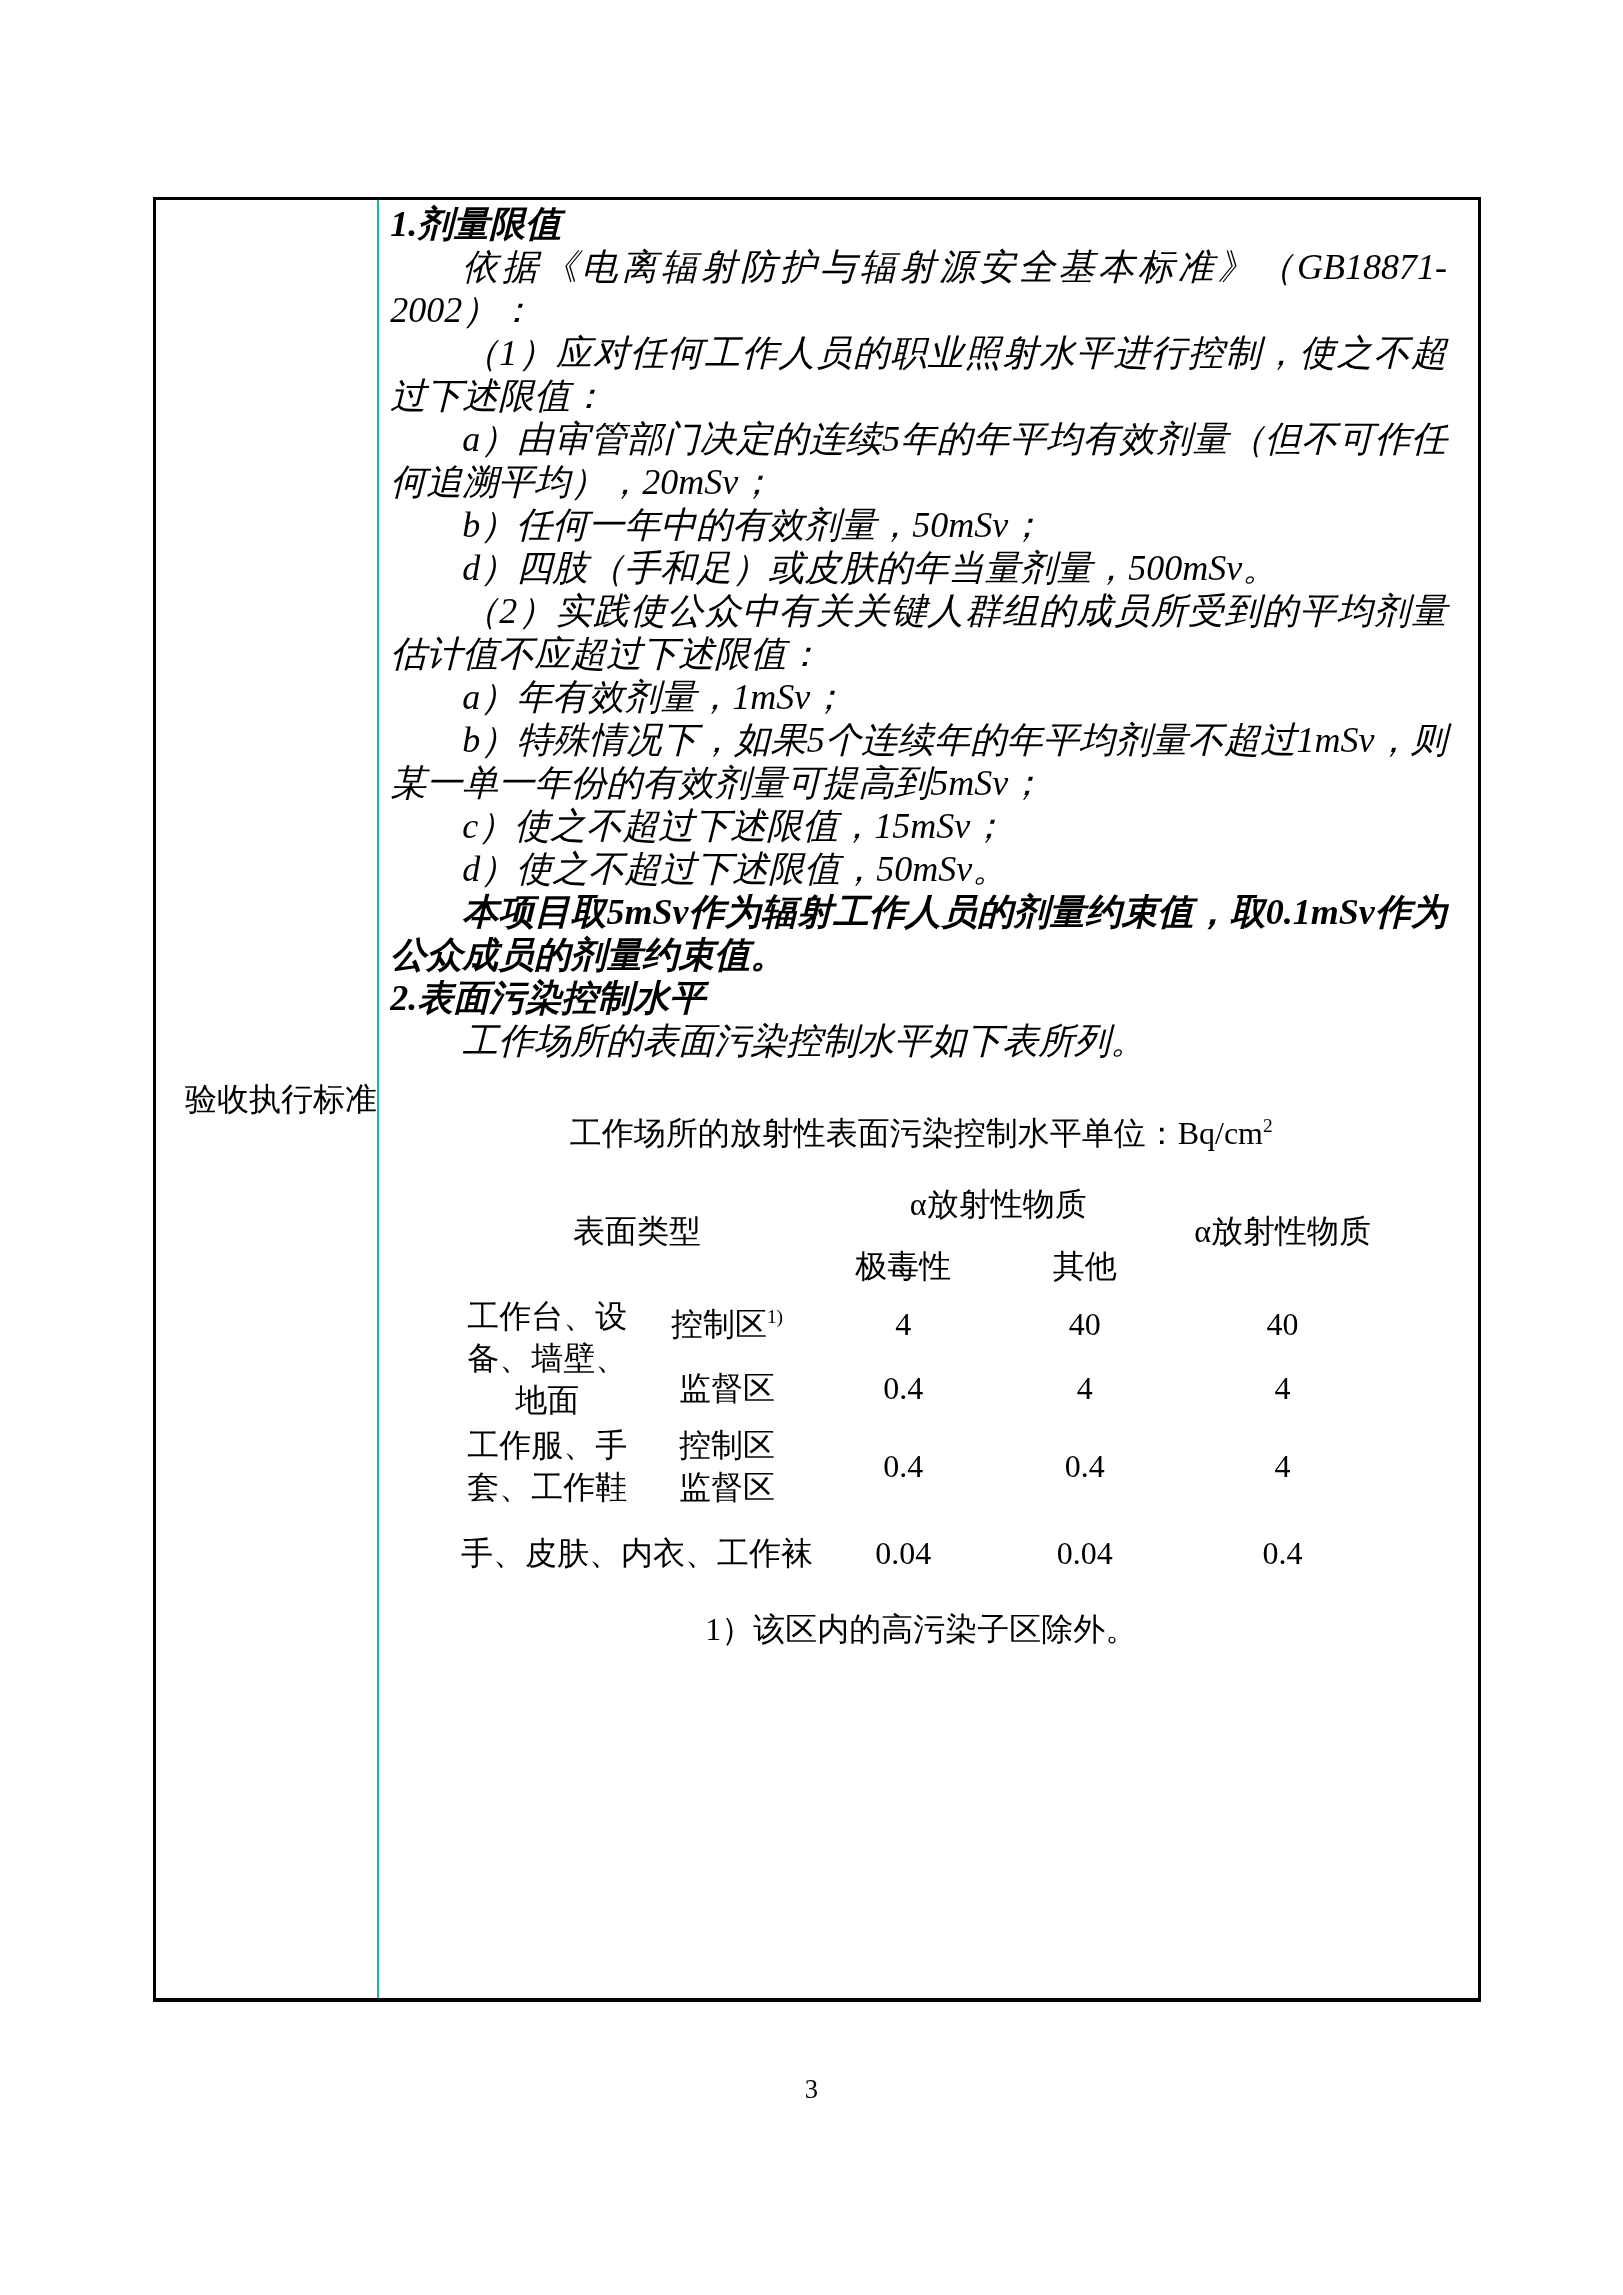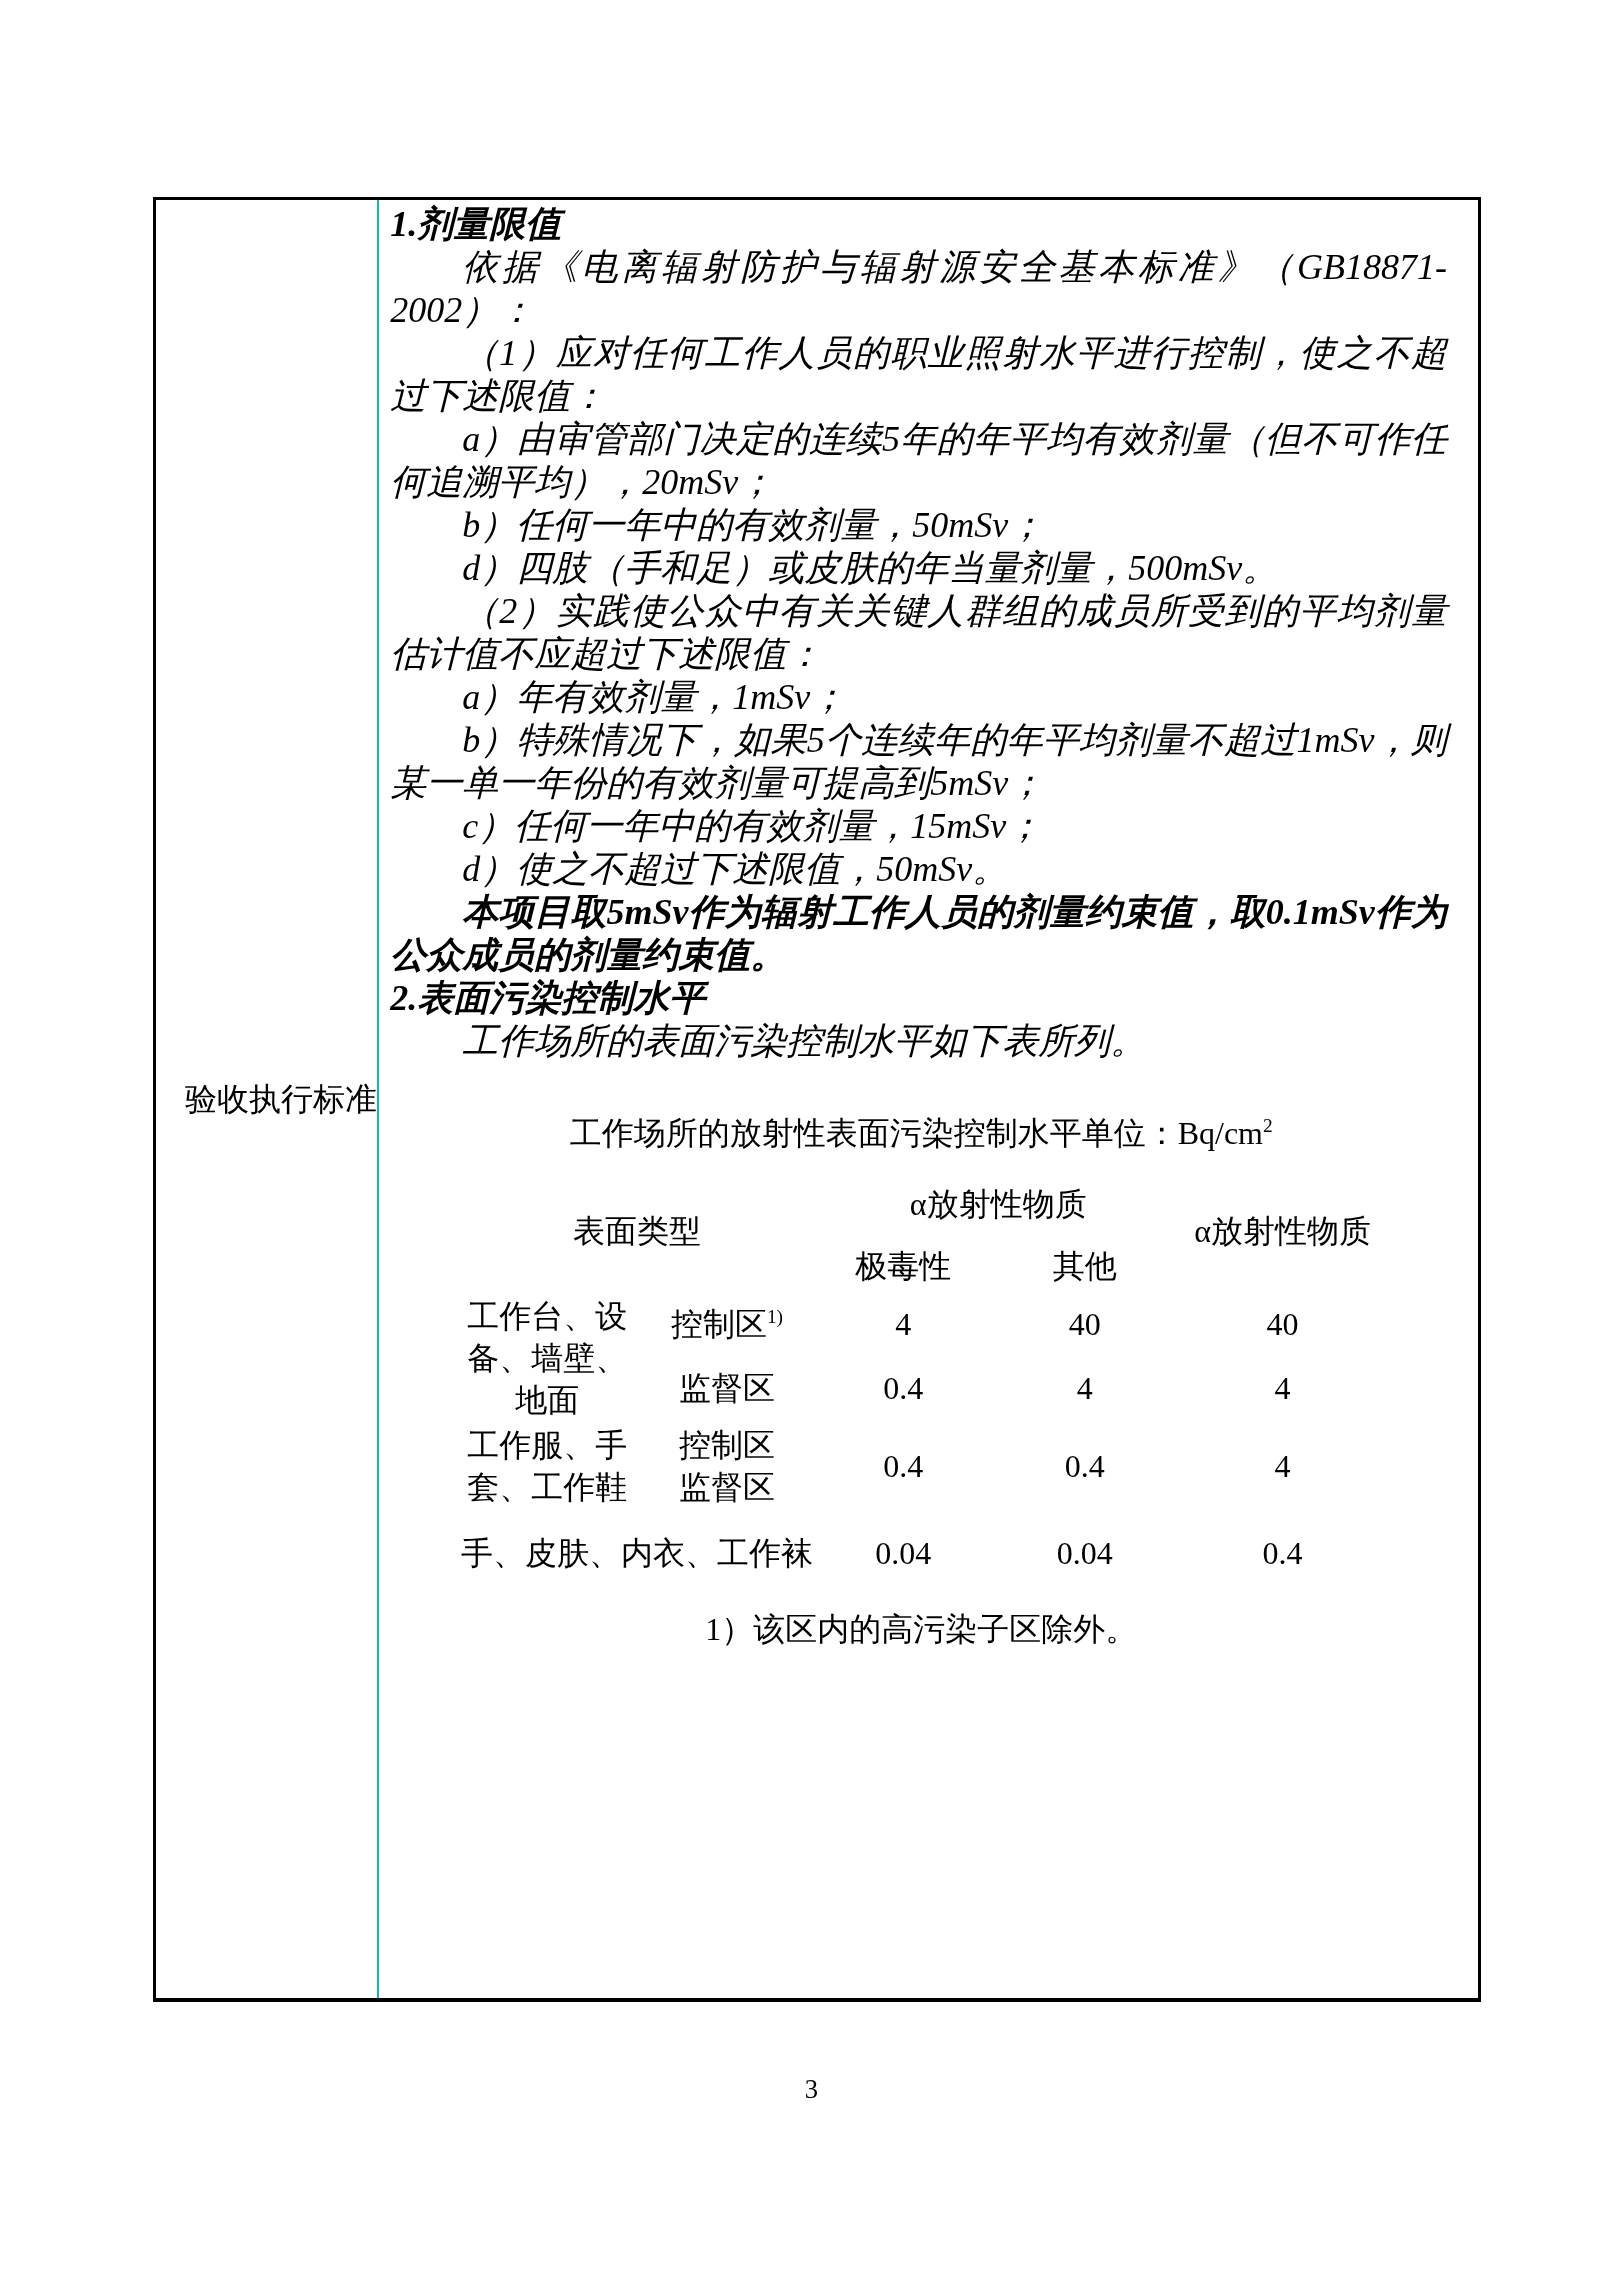--- a/index.html
+++ b/index.html
@@ -80,21 +80,21 @@
   <div class="right-cell">
     <p class="doc bold">1.剂量限值</p>
     <p class="doc indent">依据《电离辐射防护与辐射源安全基本标准》（GB18871-2002）：</p>
     <p class="doc indent">（1）应对任何工作人员的职业照射水平进行控制，使之不超过下述限值：</p>
     <p class="doc indent">a）由审管部门决定的连续5年的年平均有效剂量（但不可作任何追溯平均），20mSv；</p>
     <p class="doc indent">b）任何一年中的有效剂量，50mSv；</p>
     <p class="doc indent">d）四肢（手和足）或皮肤的年当量剂量，500mSv。</p>
     <p class="doc indent">（2）实践使公众中有关关键人群组的成员所受到的平均剂量估计值不应超过下述限值：</p>
     <p class="doc indent">a）年有效剂量，1mSv；</p>
     <p class="doc indent">b）特殊情况下，如果5个连续年的年平均剂量不超过1mSv，则某一单一年份的有效剂量可提高到5mSv；</p>
-    <p class="doc indent">c）任何一年中的有效剂量，15mSv；</p>
+    <p class="doc indent">c）使之不超过下述限值，15mSv；</p>
     <p class="doc indent">d）使之不超过下述限值，50mSv。</p>
     <p class="doc indent bold">本项目取5mSv作为辐射工作人员的剂量约束值，取0.1mSv作为公众成员的剂量约束值。</p>
     <p class="doc bold">2.表面污染控制水平</p>
     <p class="doc indent">工作场所的表面污染控制水平如下表所列。</p>
 
     <div class="tbl-title">
       <span>工作场所的放射性表面污染控制水平单位：Bq/cm</span><sup>2</sup>
     </div>
 
     <table class="ctrl">

